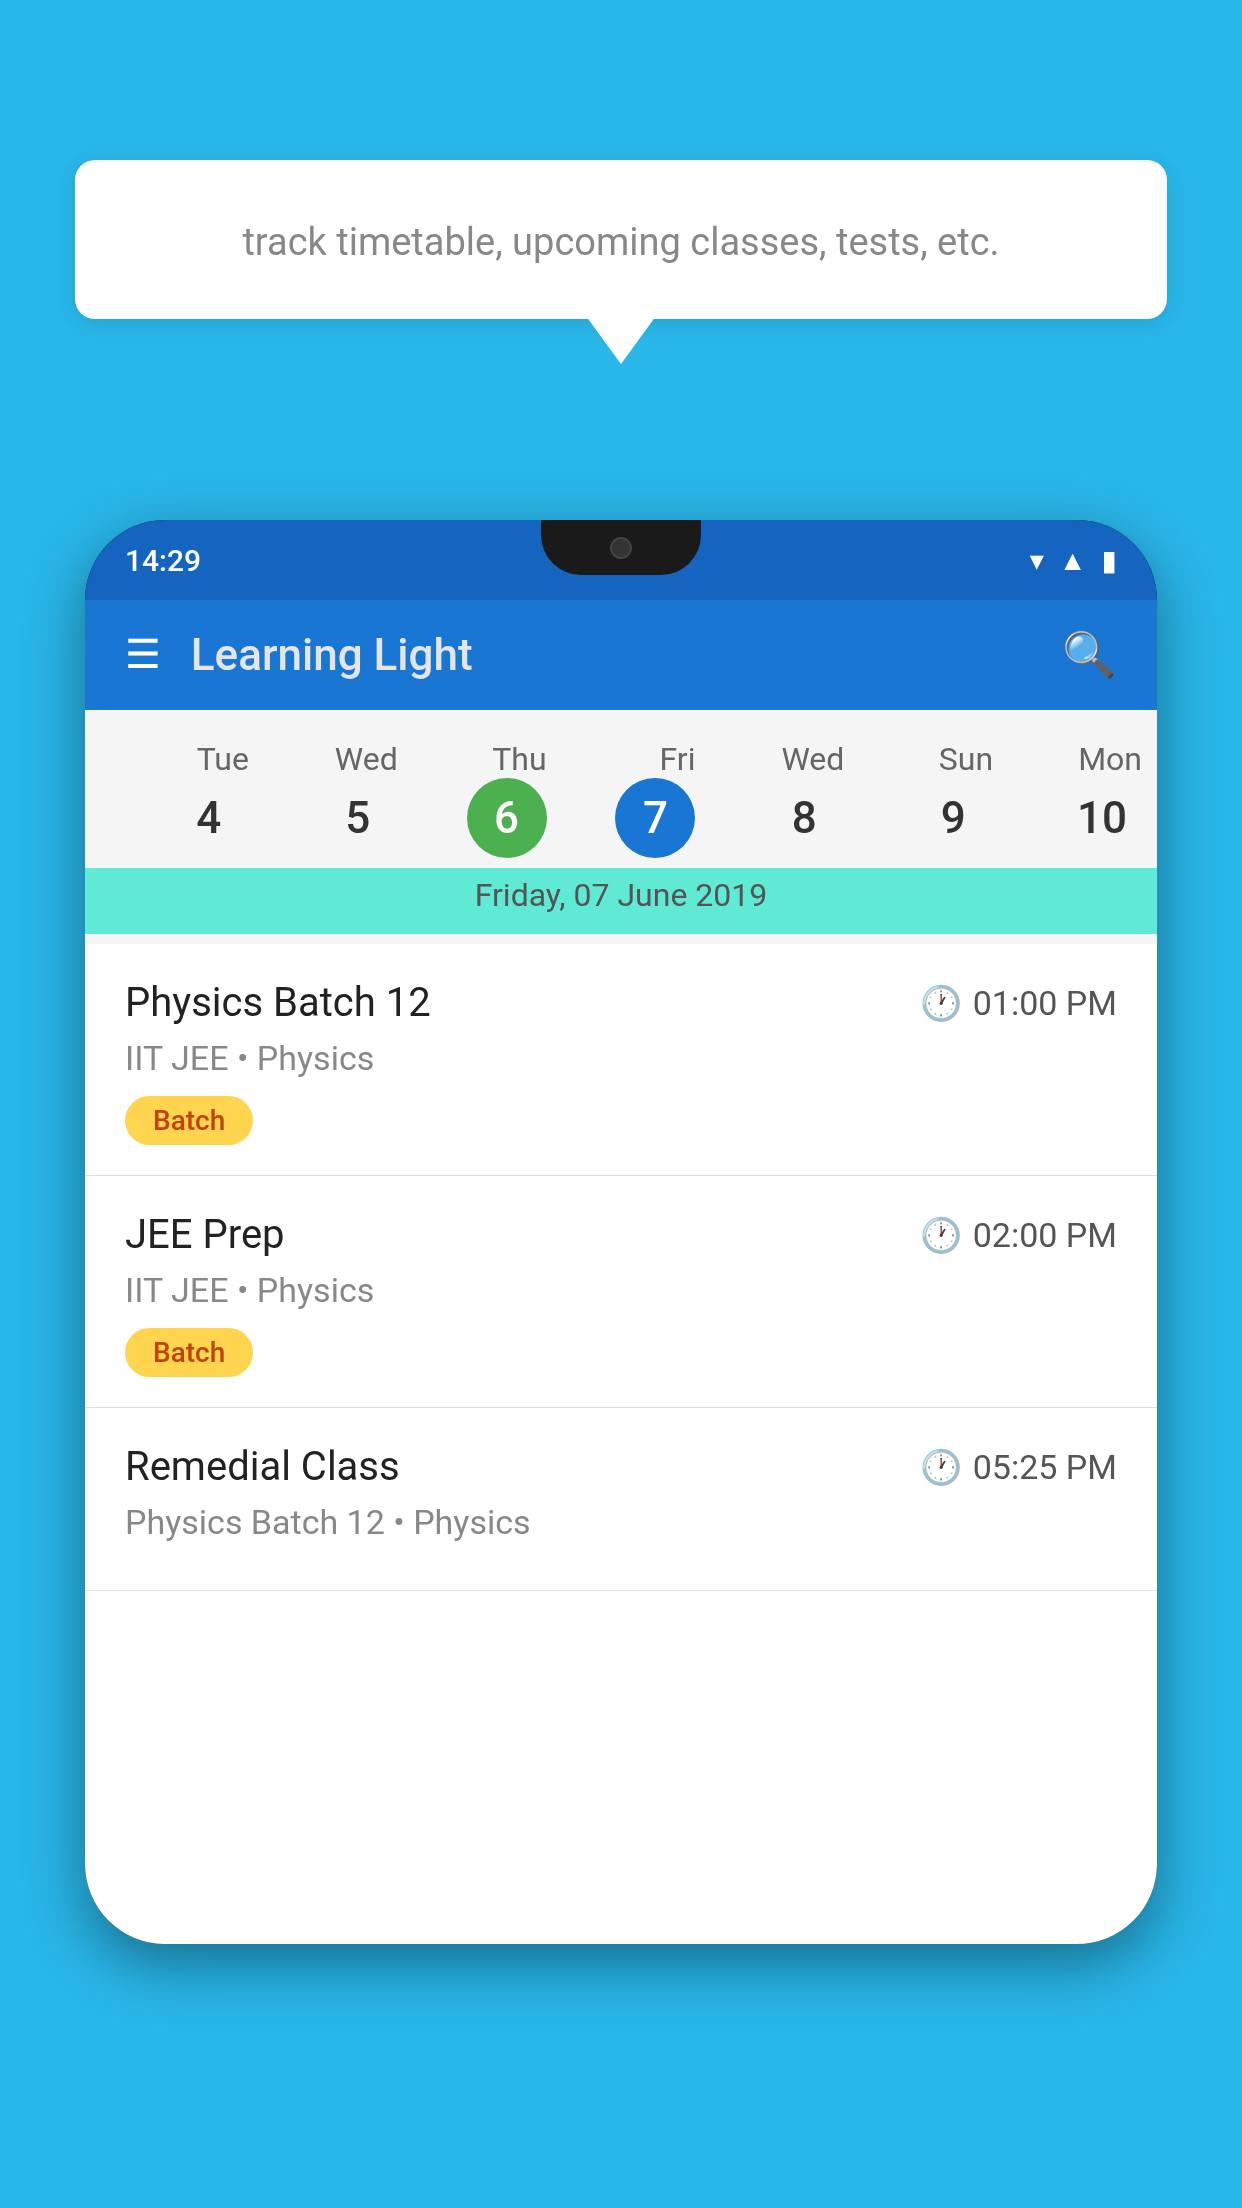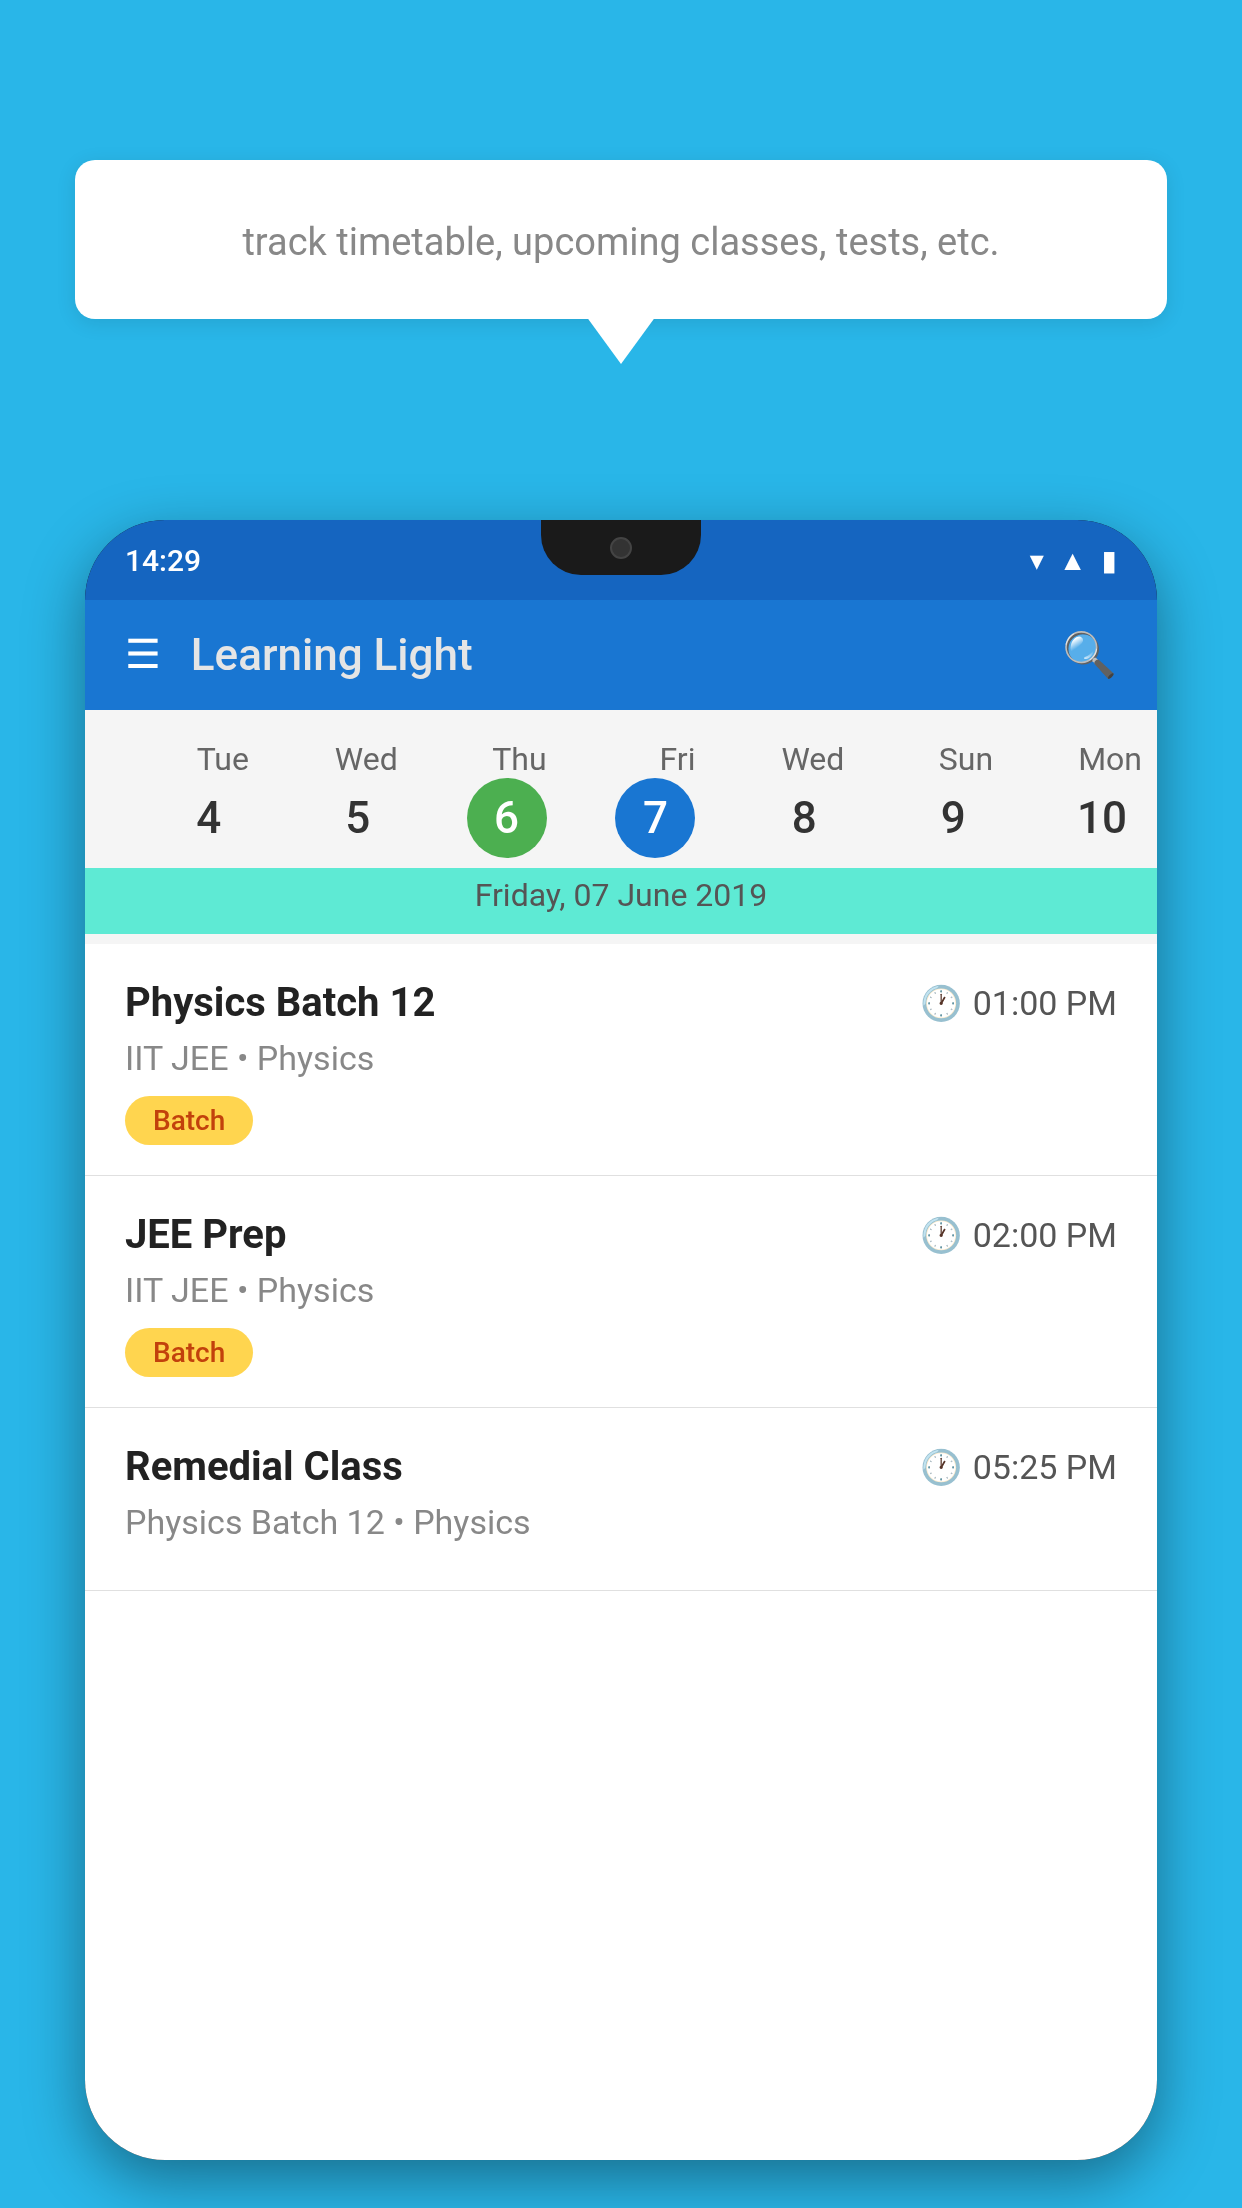--- a/index.html
+++ b/index.html
@@ -65,21 +65,21 @@
       right: 85px;
       bottom: 0;
     }
 
     .phone {
       background: #1a1a1a;
       border-radius: 80px;
       overflow: hidden;
       position: relative;
       width: 100%;
-      height: 1640px;
+      height: 1424px;
       box-shadow: 0 20px 60px rgba(0,0,0,0.4);
     }
 
     
     .phone-top-bar {
       background: #1565c0;
       height: 80px;
       display: flex;
       align-items: center;
       justify-content: space-between;
@@ -229,21 +229,21 @@
 
     .schedule-item-header {
       display: flex;
       justify-content: space-between;
       align-items: center;
       margin-bottom: 12px;
     }
 
     .schedule-title {
       font-size: 40px;
-      font-weight: 700;
+      font-weight: 400;
       color: #222;
     }
 
     .schedule-time {
       display: flex;
       align-items: center;
       gap: 10px;
       color: #555;
       font-size: 34px;
     }

